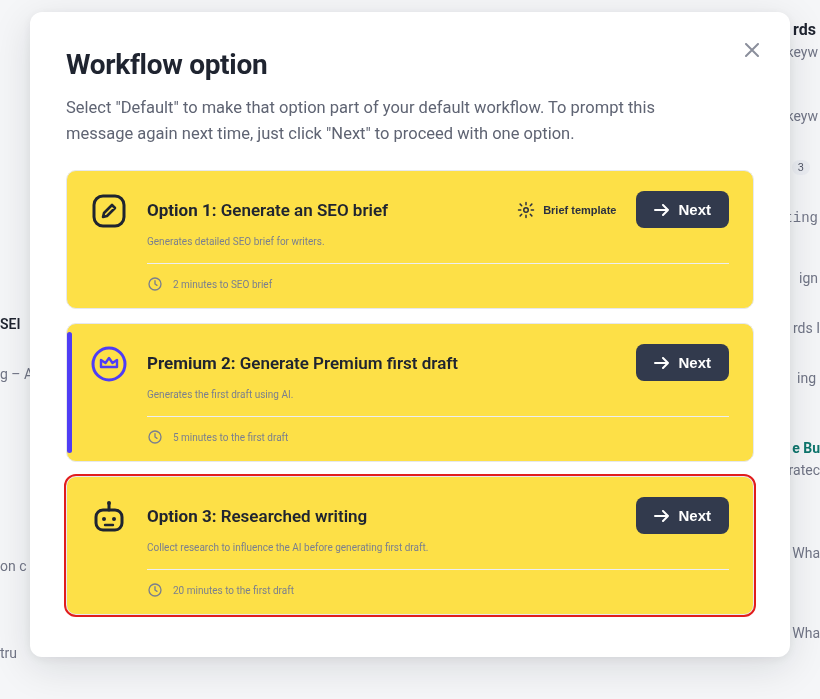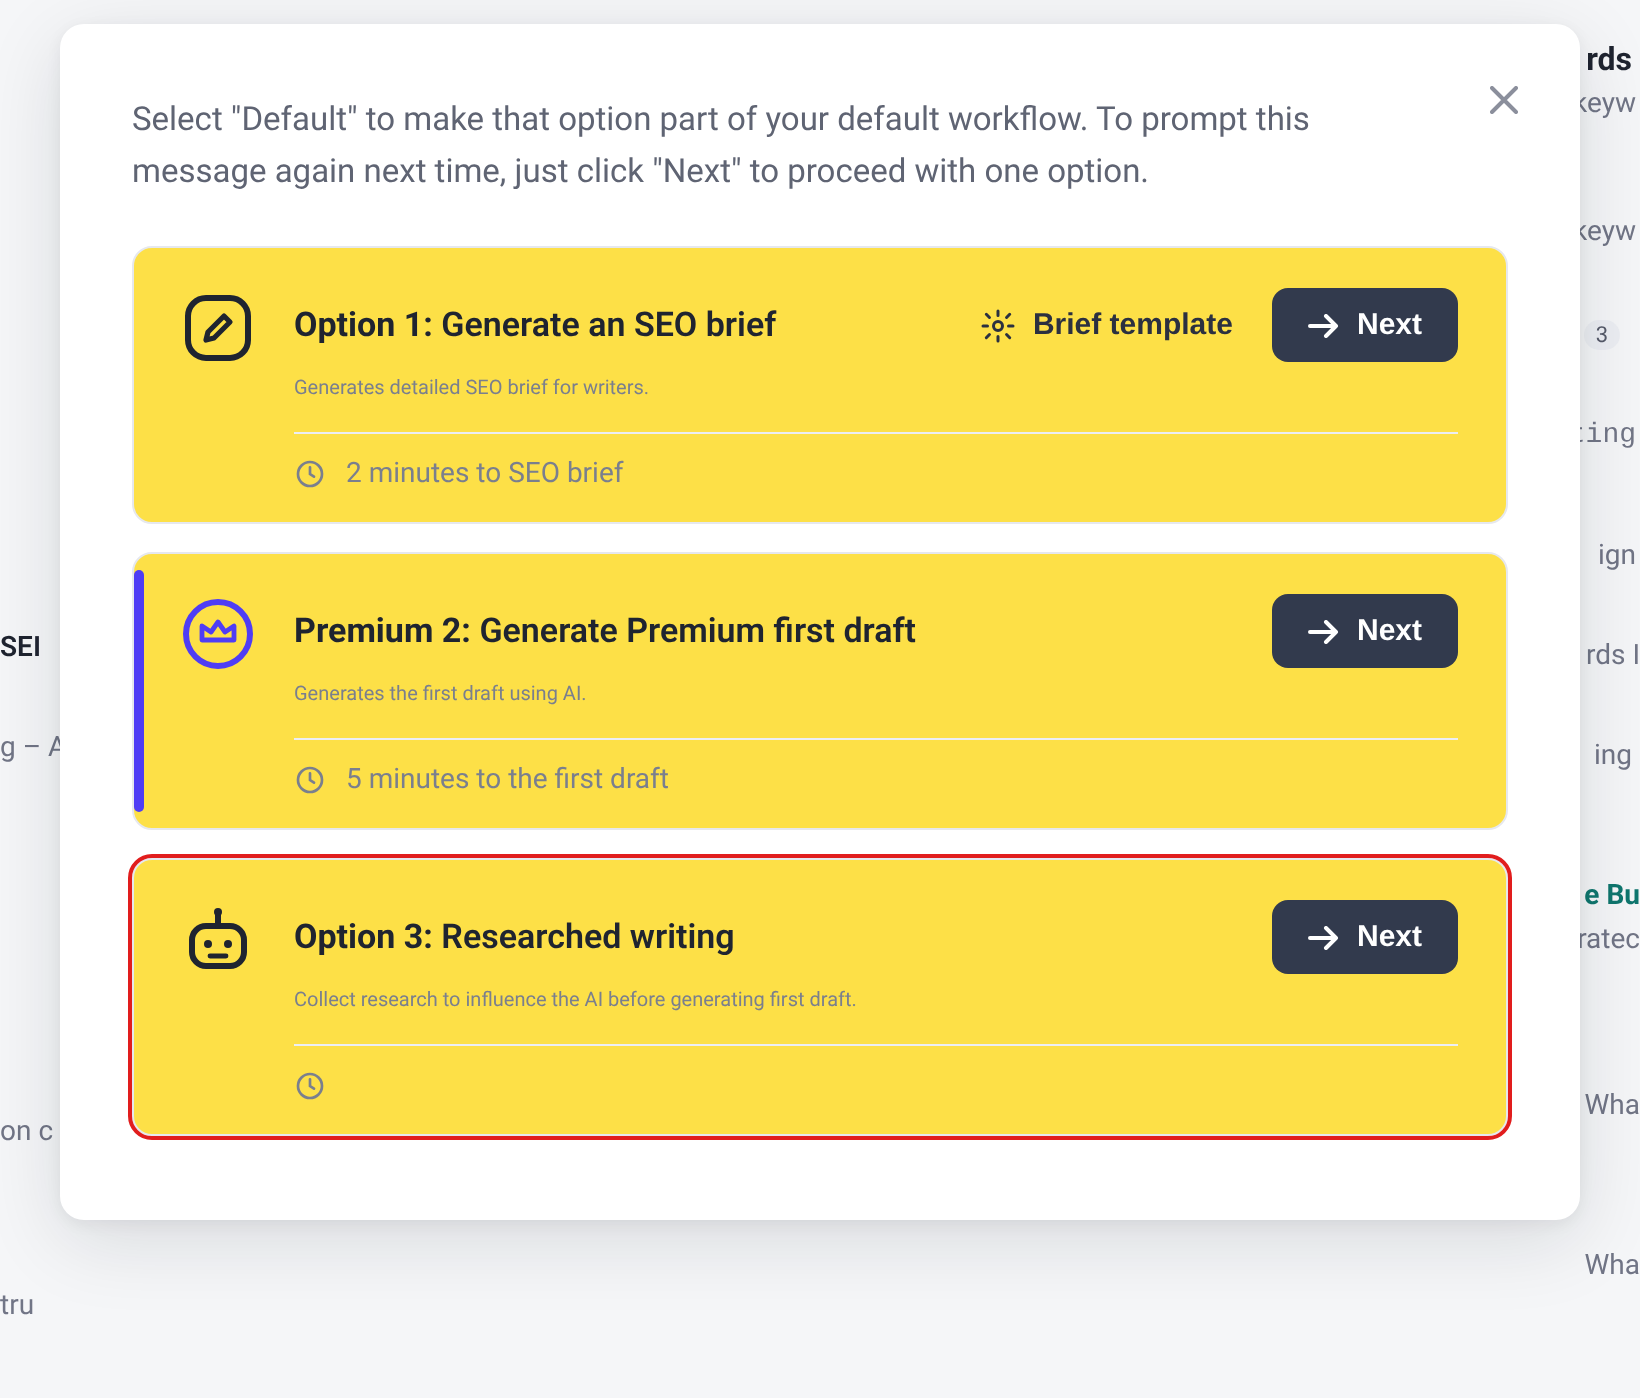--- a/index.html
+++ b/index.html
@@ -123,36 +123,36 @@
   }
   .option-sep {
     height: 1px;
     background: #eceef3;
     margin: 16px 0 12px;
   }
   .option-meta {
     display: flex;
     align-items: center;
     gap: 10px;
-    font-size: 14px;
+    font-size: 10px;
     color: #7a7f8e;
   }
   .actions {
     display: flex;
     align-items: center;
     gap: 14px;
   }
   .link-btn {
     display: inline-flex;
     align-items: center;
     gap: 8px;
     background: transparent;
     border: none;
     cursor: pointer;
-    font-size: 15px;
+    font-size: 11px;
     font-weight: 600;
     color: #2b3040;
   }
   .next-btn {
     background: #323a4d;
     color: #fff;
     border: none;
     border-radius: 8px;
     padding: 10px 18px;
     font-size: 15px;
@@ -190,20 +190,21 @@
   <div class="modal">
 
     <button class="close-btn">
       <span>
         <svg width="14" height="14" viewBox="0 0 14 14">
             <path d="M1 1 L13 13 M13 1 L1 13" stroke="currentColor" stroke-width="2" stroke-linecap="round"></path>
           </svg>
       </span>
     </button>
 
+    <h1 class="modal-title">Workflow option</h1>
     <p class="modal-desc">Select "Default" to make that option part of your default workflow. To prompt this message again next time, just click "Next" to proceed with one option.</p>
 
     <div class="option-card">
       <div class="option-icon">
         <svg width="40" height="40" viewBox="0 0 40 40" fill="none">
           <rect x="5" y="5" width="30" height="30" rx="9" stroke="#1f2430" stroke-width="3"></rect>
           <path d="M23 14 L26 17 L18 25 L14 26 L15 22 Z" stroke="#1f2430" stroke-width="2.6" stroke-linejoin="round" stroke-linecap="round"></path>
         </svg>
       </div>
       <div class="option-body">
@@ -314,18 +315,19 @@
         </div>
         <div class="option-sub">Collect research to influence the AI before generating first draft.</div>
         <div class="option-sep"></div>
         <div class="option-meta">
           <span>
             <svg width="16" height="16" viewBox="0 0 24 24" fill="none">
                 <circle cx="12" cy="12" r="9" stroke="#7a7f8e" stroke-width="2"></circle>
                 <path d="M12 7v5l3 2" stroke="#7a7f8e" stroke-width="2" stroke-linecap="round"></path>
               </svg>
           </span>
+          <span>20 minutes to the first draft</span>
         </div>
       </div>
     </div>
 
   </div>
 </div>
 
 </body></html>

